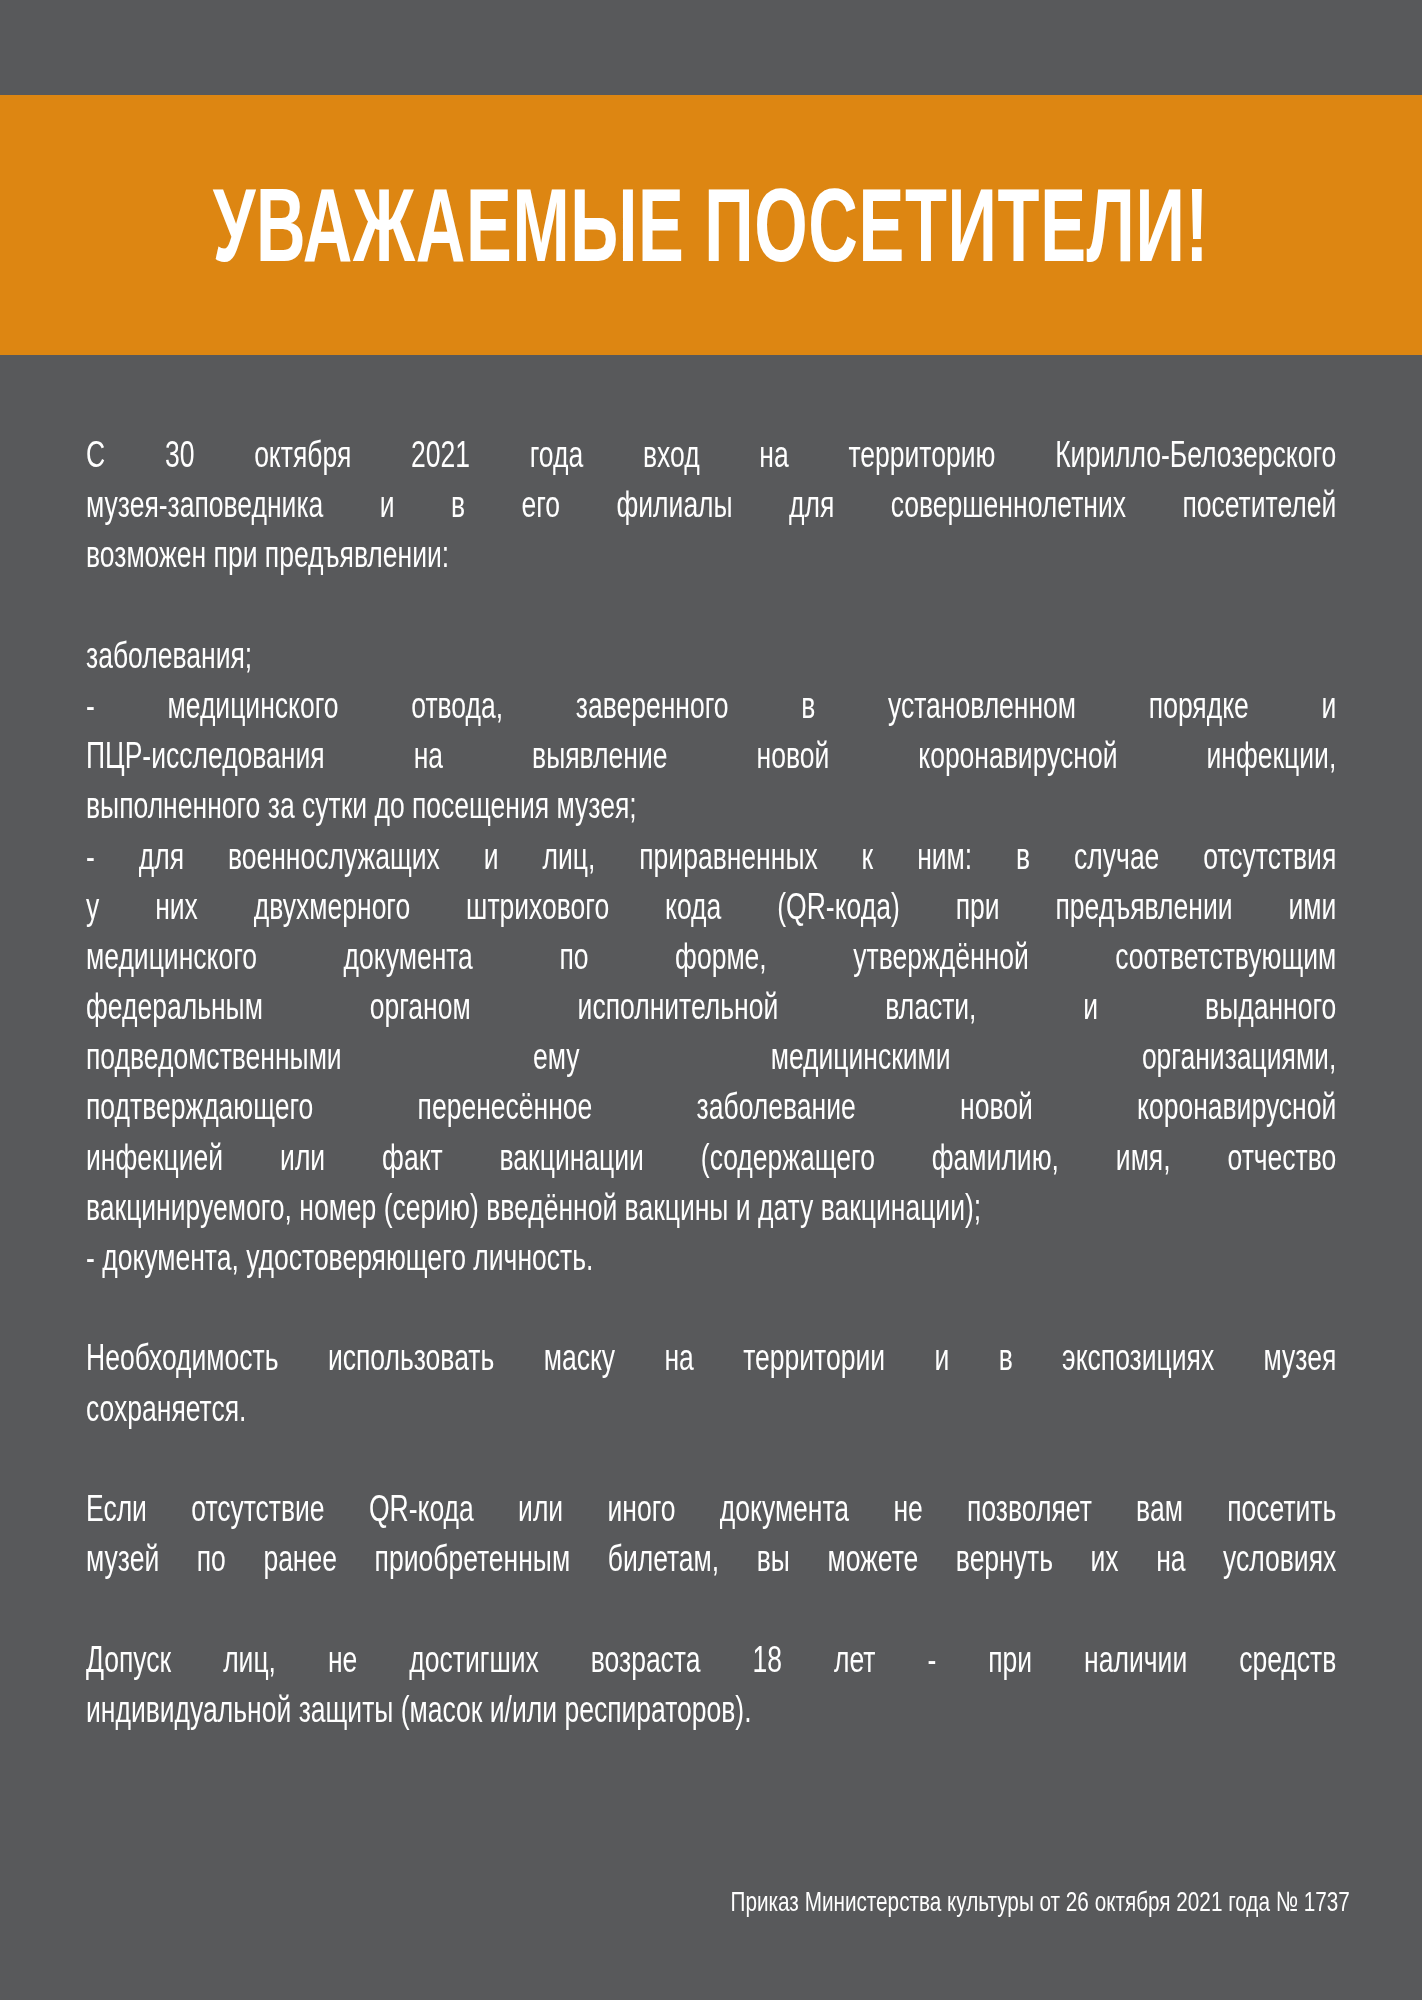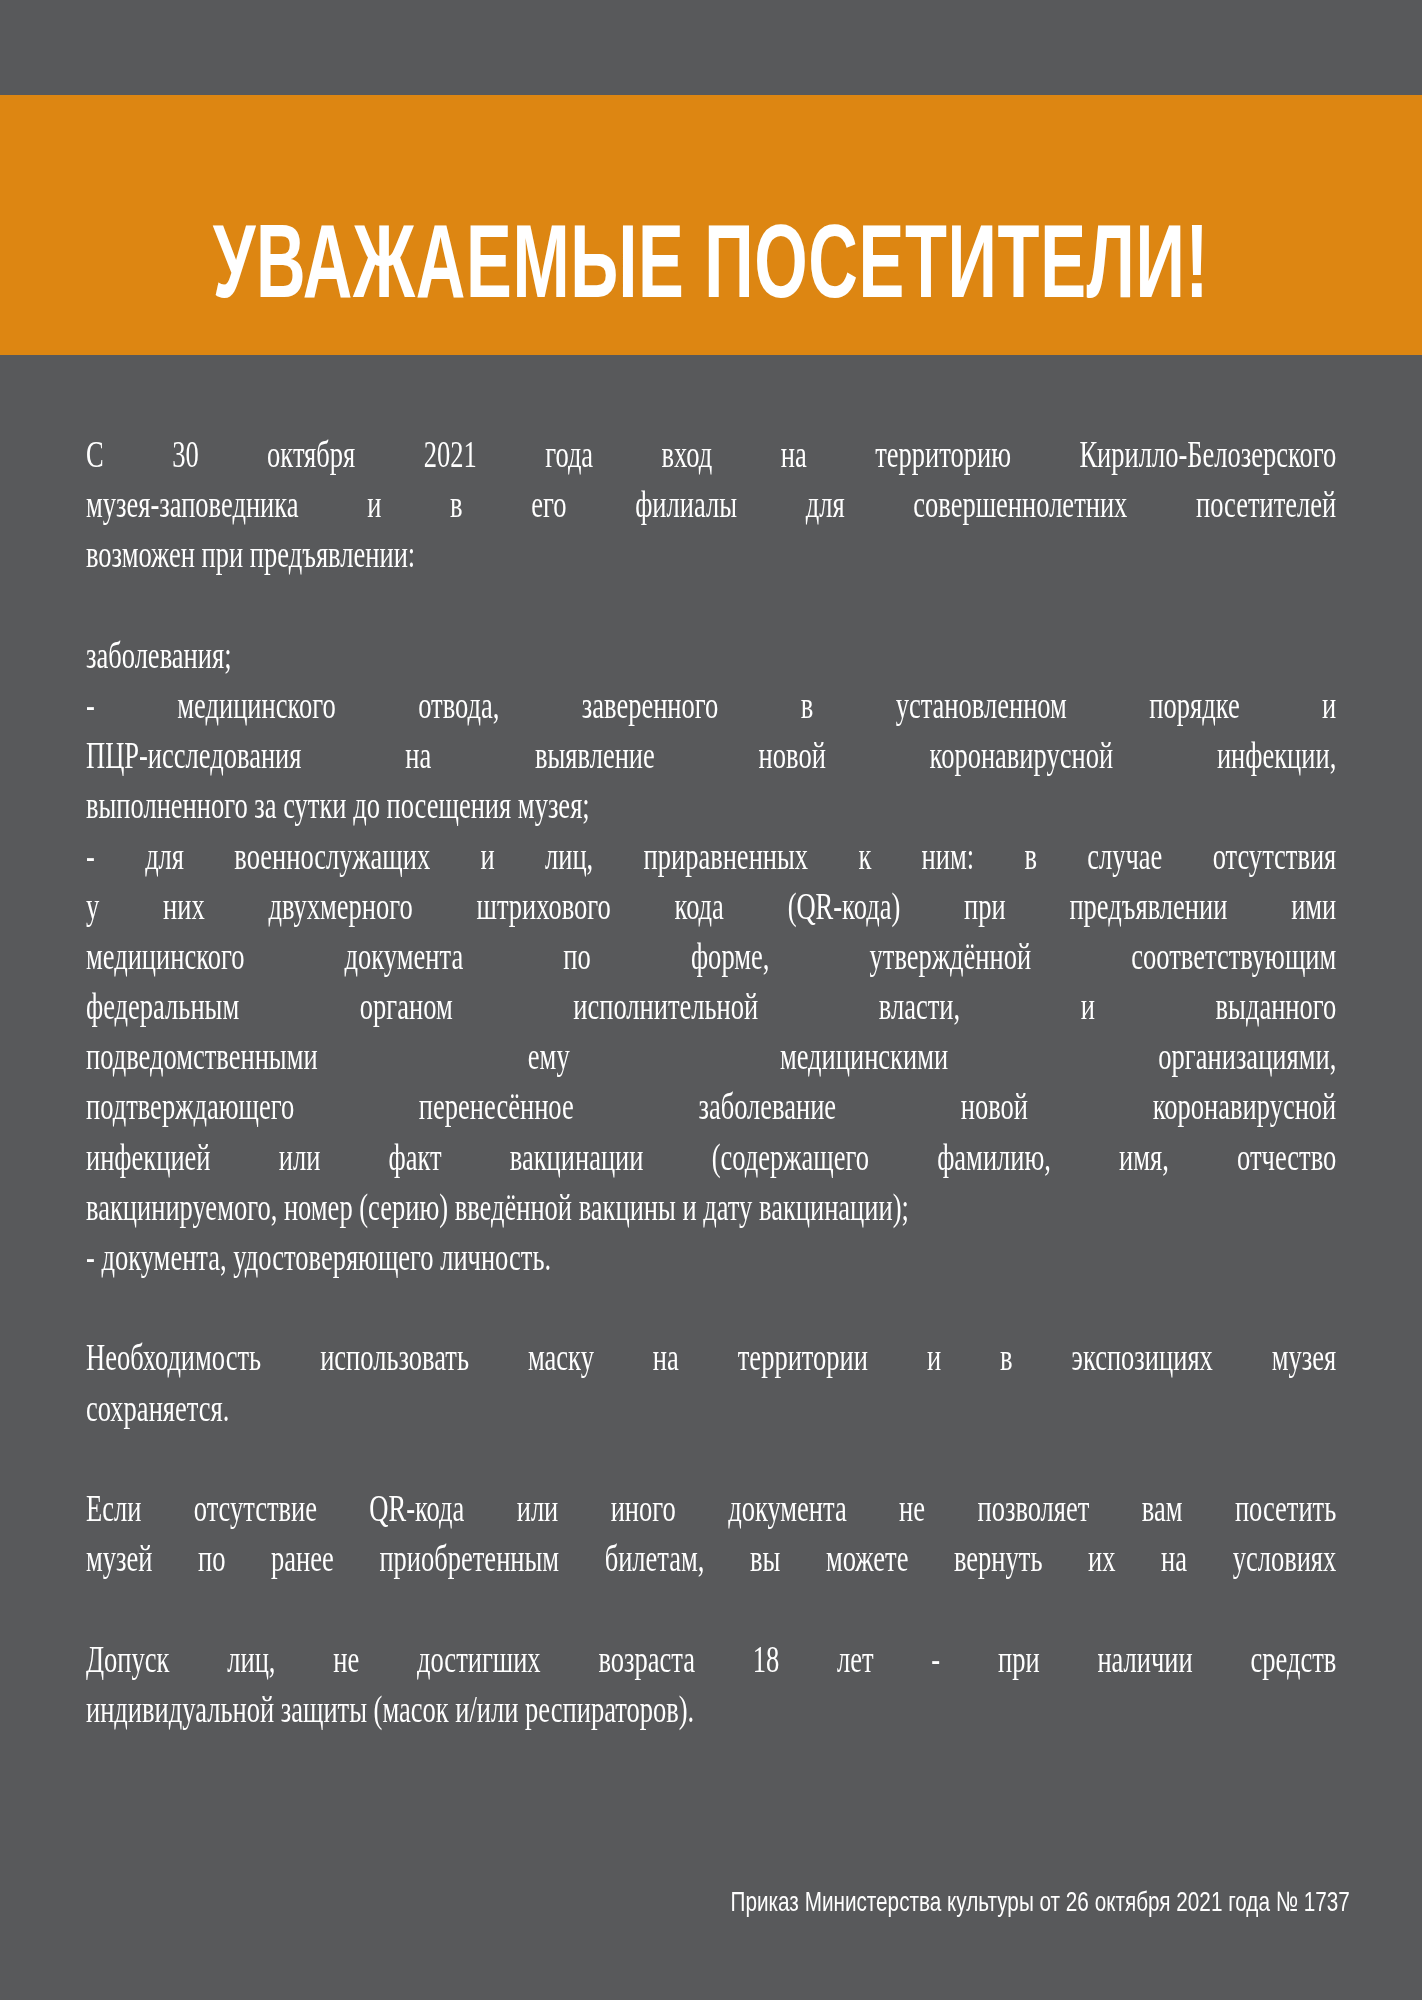--- a/index.html
+++ b/index.html
@@ -10,41 +10,40 @@
     font-family: "Liberation Sans", sans-serif;
     color: #ffffff;
   }
   .banner {
     position: absolute; left: 0; top: 95px;
     width: 1422px; height: 260px;
     background: #dd8612;
   }
   .title {
     position: absolute; left: 0; top: 0; width: 1422px; height: 260px;
-    display: flex; align-items: center; justify-content: center; margin-top: 36px;
+    display: flex; align-items: center; justify-content: center;
   }
   .title span {
     display: inline-block;
     font-weight: bold;
     font-size: 104px;
     letter-spacing: 1px;
     transform: scaleX(0.66);
     transform-origin: center;
     white-space: nowrap;
     line-height: 1;
   }
   .body {
     position: absolute; left: 86px; top: 430px; width: 1250px;
   }
   .line {
     position: relative;
     height: 50.2px;
     width: 1250px;
     overflow: visible;
-    font-family: Liberation Serif, serif;
   }
   .line .inner {
     position: absolute; left: 0; top: 0;
     width: 1745px; 
     font-size: 37px;
     line-height: 50px;
     white-space: nowrap;
     transform: scaleX(0.7165);
     transform-origin: left top;
   }

